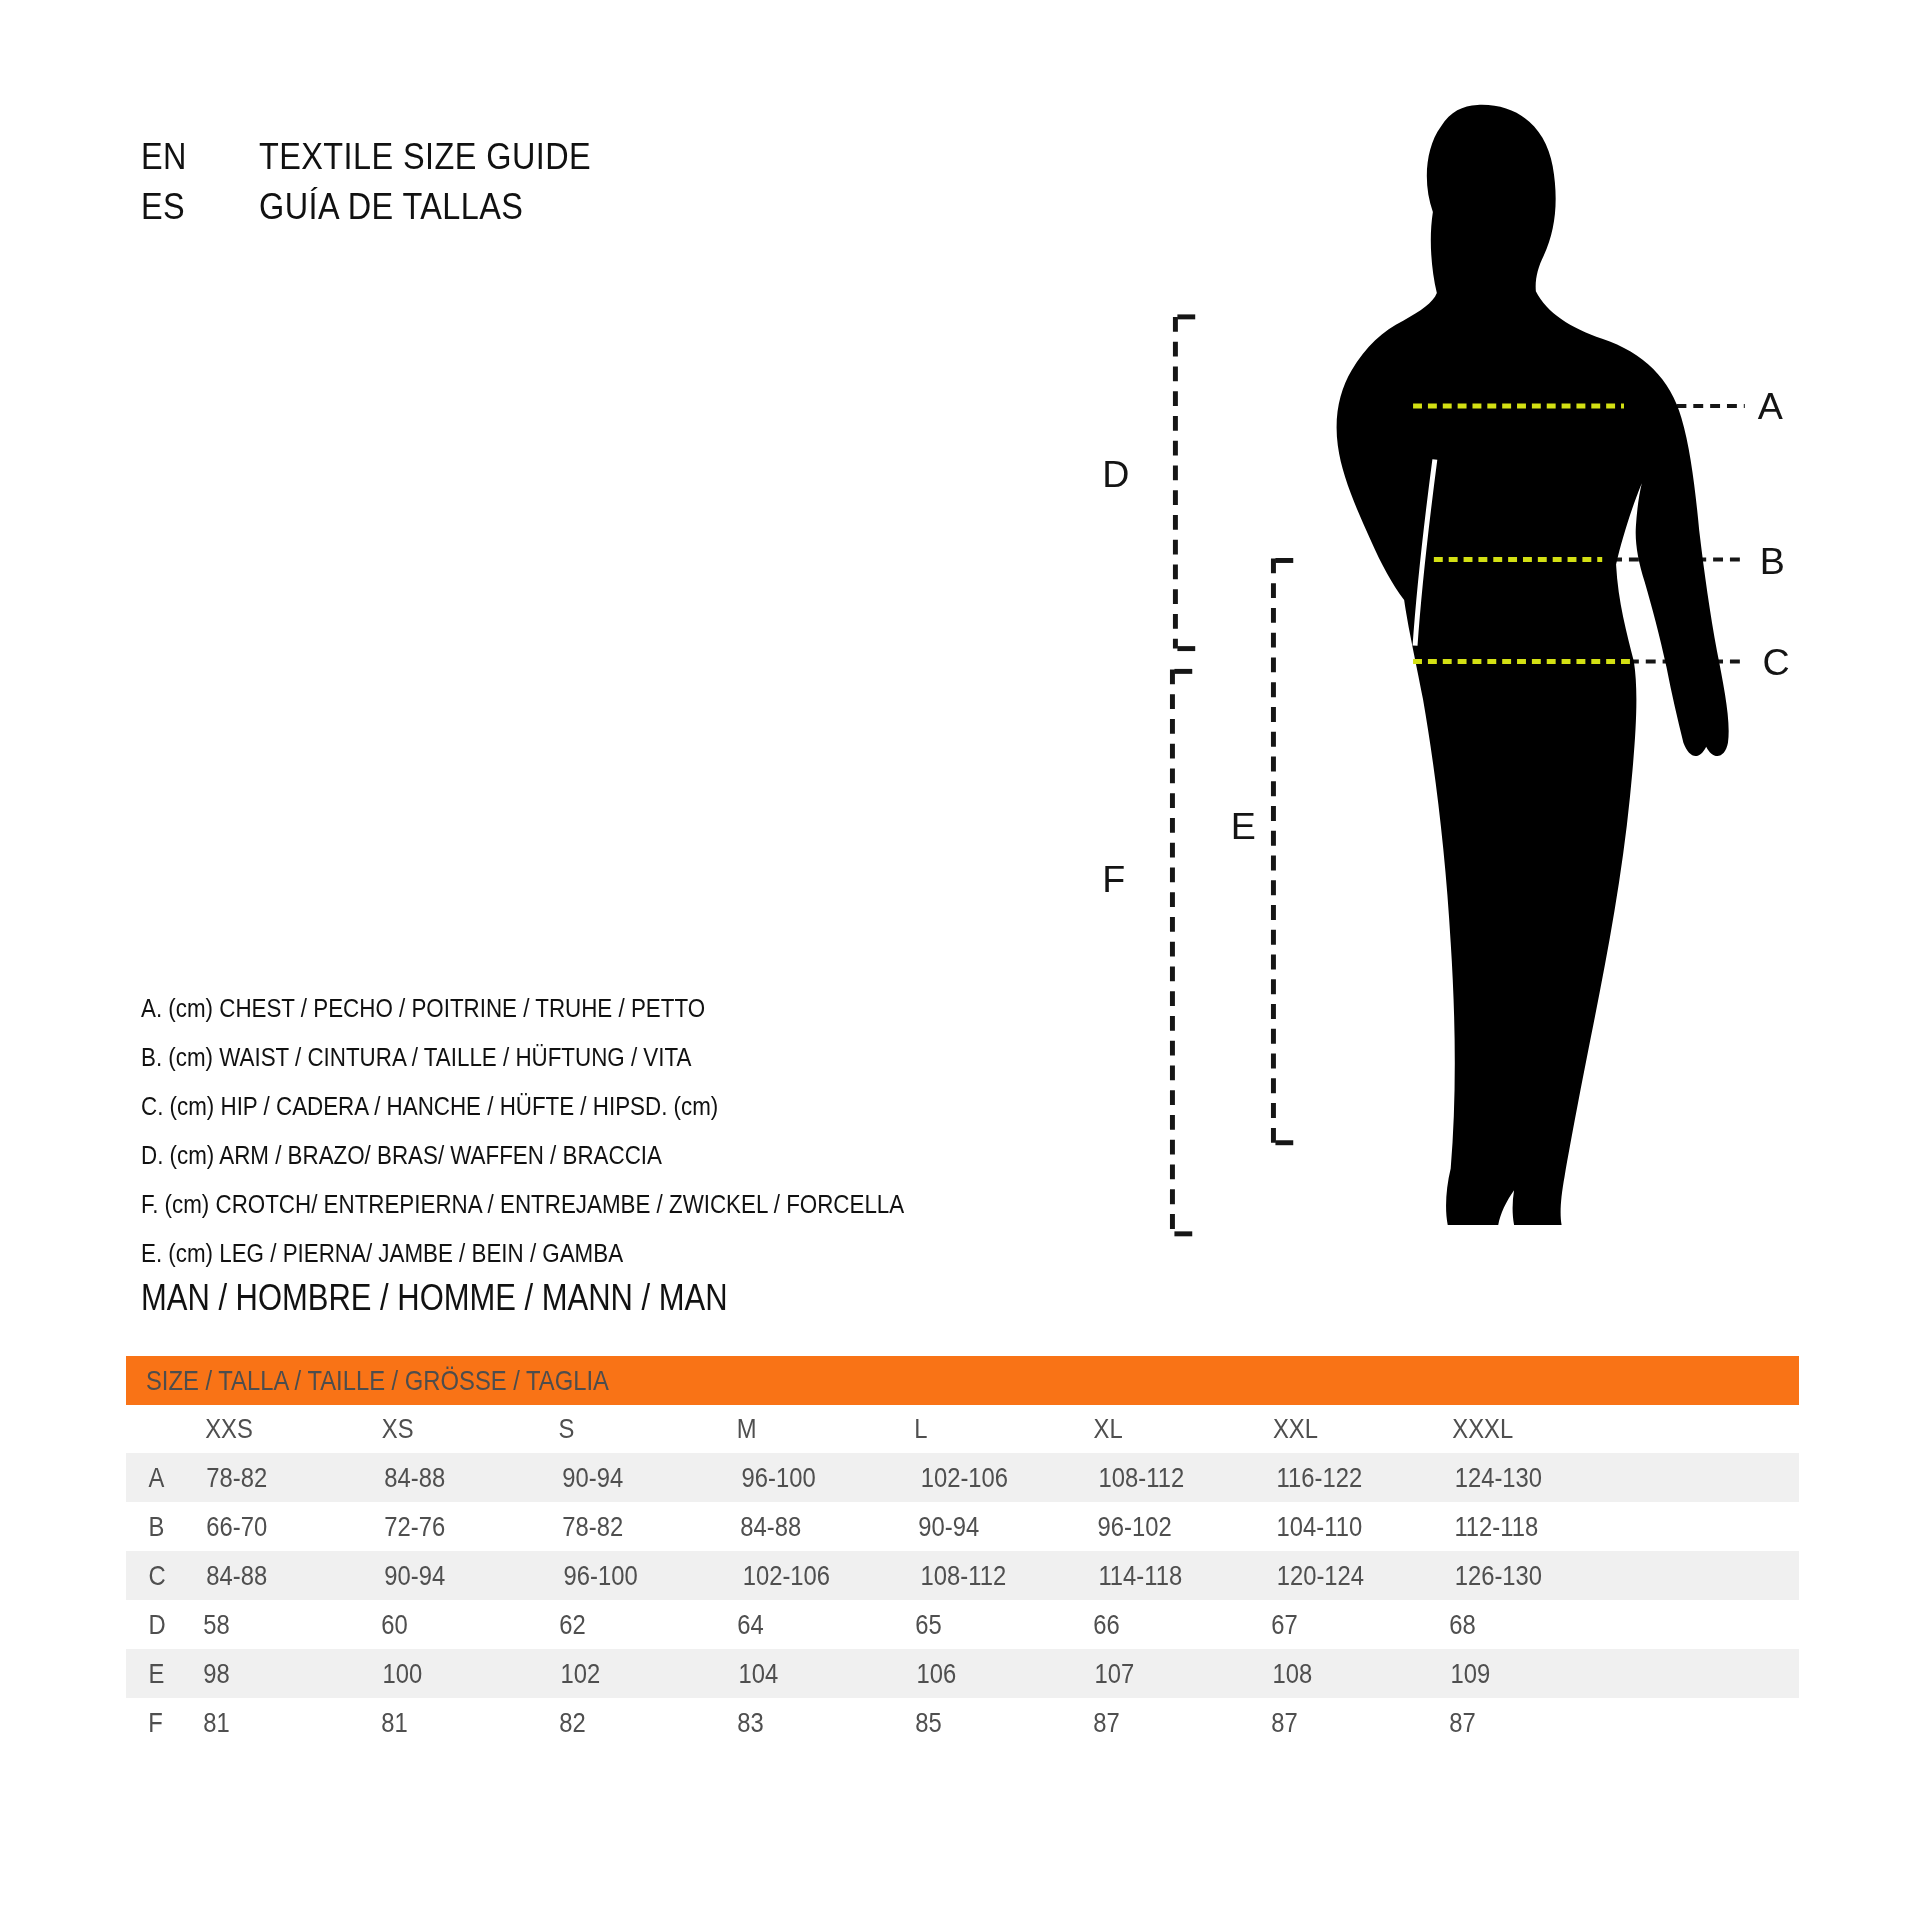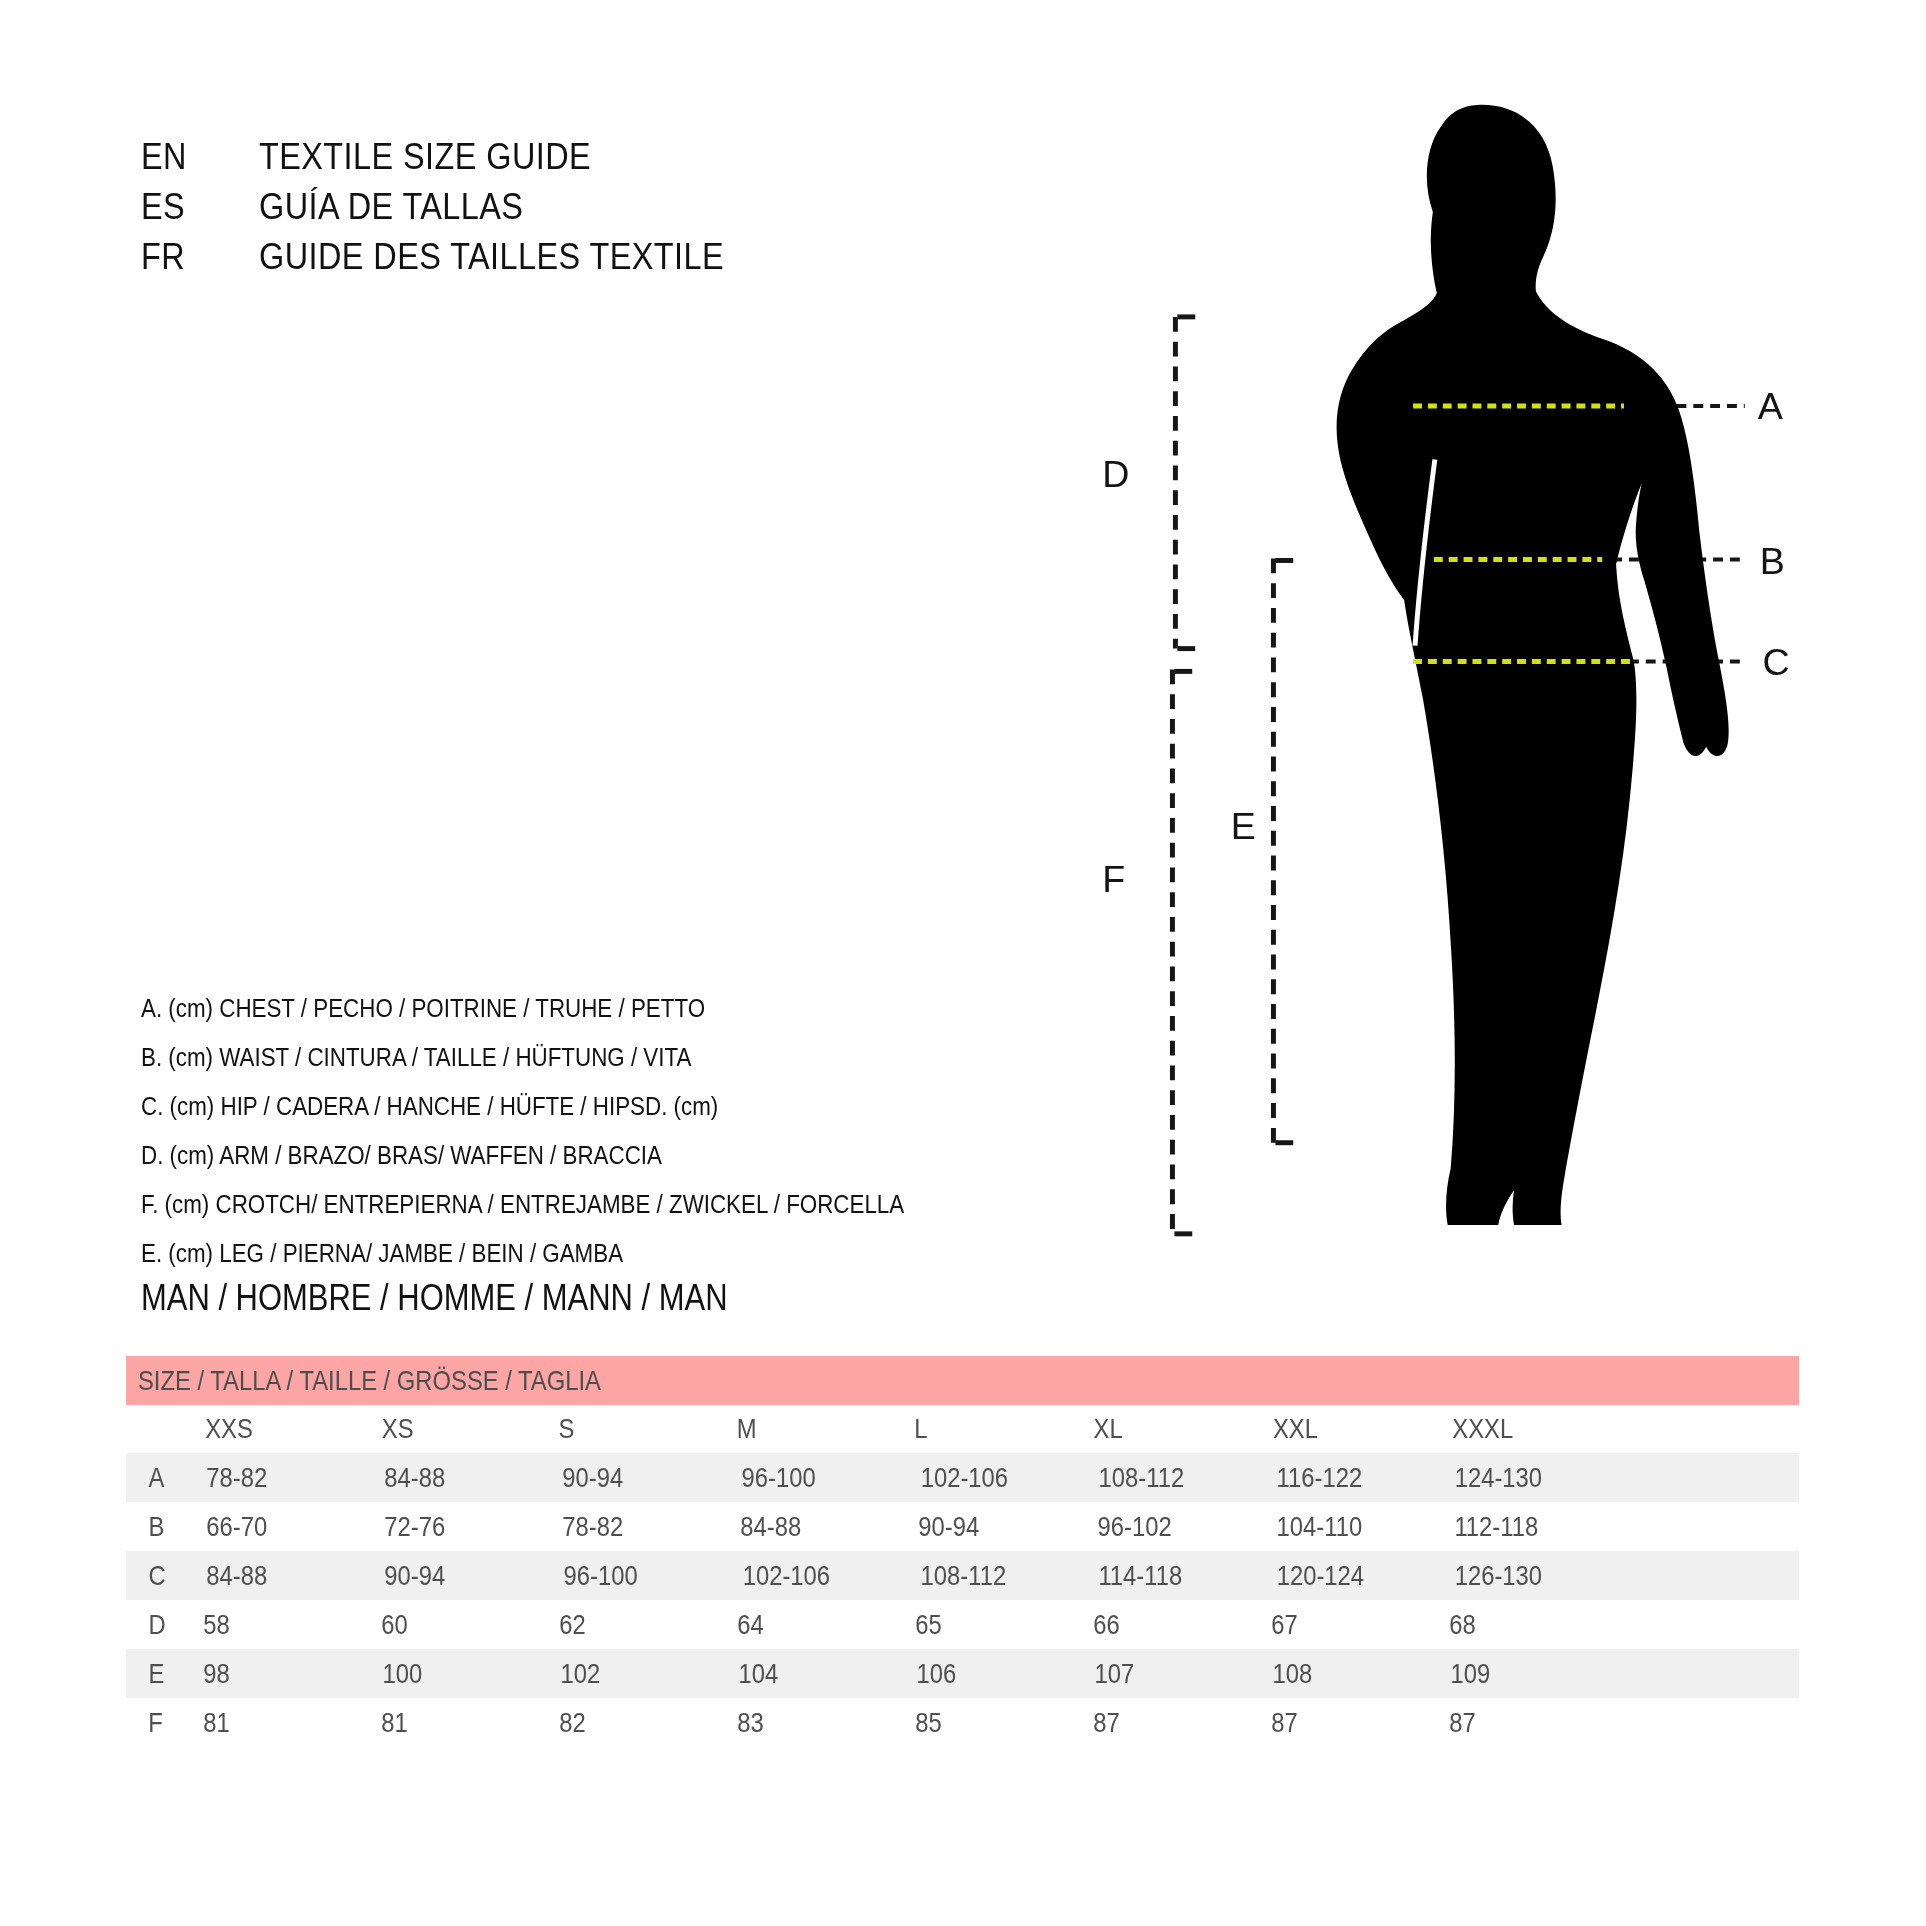--- a/index.html
+++ b/index.html
@@ -13,41 +13,38 @@
   .langs{position:absolute;left:141px;top:132px;font-size:36px;letter-spacing:0.5px}
   .lang-row{height:50px;line-height:50px}
   .lang-code{display:inline-block;width:118px}
 
   .fig{position:absolute;left:0;top:0;width:1927px;height:1927px}
 
   .legend{position:absolute;left:141px;top:984px;font-size:26px;line-height:49px}
   .category{position:absolute;left:141px;top:1274px;font-size:36px;line-height:48px}
 
   .sizetable{position:absolute;left:126px;top:1356px;width:1673px;font-size:28px;color:#4f4f4f}
-  .t-header{height:49px;line-height:49px;background:#fca5a5;color:#4d4d4d;padding-left:12px}
+  .t-header{height:49px;line-height:49px;background:#f97316;color:#4d4d4d;padding-left:20px}
   .t-row{display:flex;height:49px;line-height:49px}
   .t-row.cols{height:48px;line-height:48px}
   .t-row.alt{background:#f0f0f0}
   .t-label{width:75px;padding-left:21px;text-align:left}
   .t-cell{width:178px;text-align:left}
 </style>
 </head>
 <body>
 
 <div id="canvas">
 
   <div class="langs">
     <div class="lang-row">
       <span class="lang-code"><span class="cz">EN</span></span><span class="lang-title"><span class="cz">TEXTILE SIZE GUIDE</span></span>
     </div>
     <div class="lang-row">
       <span class="lang-code"><span class="cz">ES</span></span><span class="lang-title"><span class="cz">GUÍA DE TALLAS</span></span>
-    </div>
-    <div class="lang-row">
-      <span class="lang-code"><span class="cz">FR</span></span><span class="lang-title"><span class="cz">GUIDE DES TAILLES TEXTILE</span></span>
     </div>
   </div>
 
   <svg class="fig" viewBox="0 0 1946 1946">
 
     <g stroke="#161616" stroke-width="4" stroke-dasharray="10 7">
       <line x1="1540" y1="410" x2="1762" y2="410"></line>
       <line x1="1560" y1="565" x2="1762" y2="565"></line>
       <line x1="1560" y1="668" x2="1762" y2="668"></line>
     </g>

